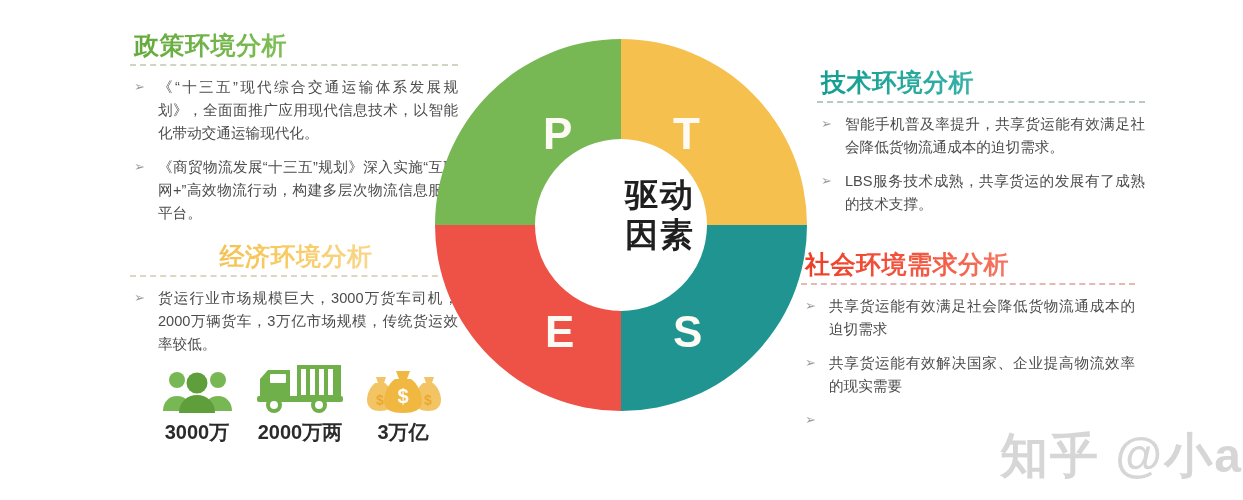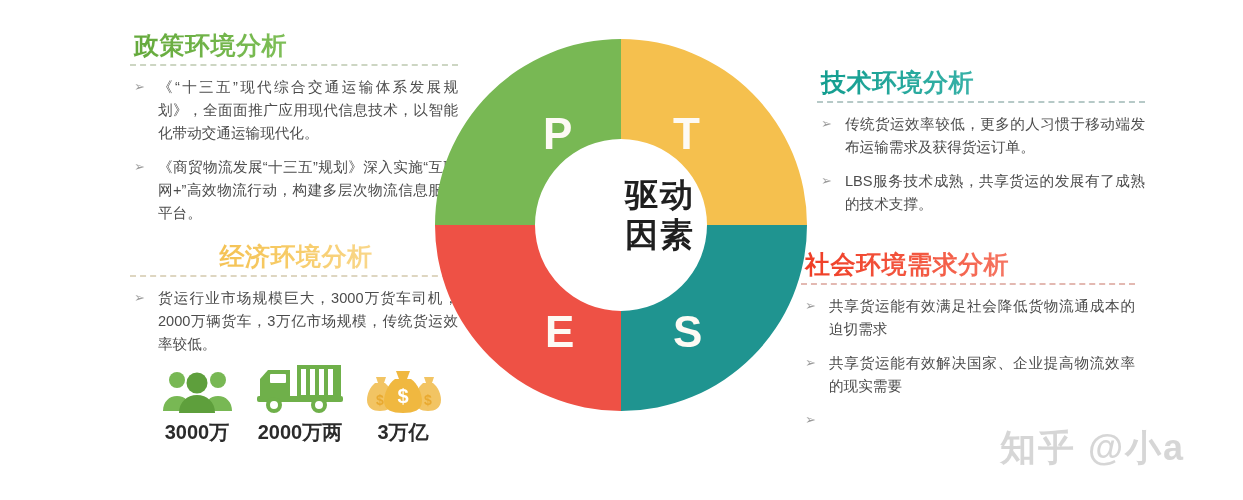--- a/index.html
+++ b/index.html
@@ -132,21 +132,21 @@
     font-weight: bold;
     color: #2b2b2b;
     white-space: nowrap;
   }
 
   
   #watermark {
     position: absolute;
     left: 1000px;
     top: 424px;
-    font-size: 36px;
+    font-size: 48px;
     font-weight: bold;
     color: rgba(120,120,120,0.30);
     letter-spacing: 2px;
     white-space: nowrap;
     pointer-events: none;
   }
 </style>
 </head>
 <body>
 
@@ -247,21 +247,21 @@
     </div>
 
   </div>
 
   <div class="panel panel-tr">
     <div class="sec-title t-teal">技术环境分析</div>
     <div class="divider d-teal"></div>
     <ul class="bullets">
       <li>
         <span class="arrow">➢</span>
-        <span>传统货运效率较低，更多的人习惯于移动端发布运输需求及获得货运订单。</span>
+        <span>智能手机普及率提升，共享货运能有效满足社会降低货物流通成本的迫切需求。</span>
       </li>
       <li>
         <span class="arrow">➢</span>
         <span>LBS服务技术成熟，共享货运的发展有了成熟的技术支撑。</span>
       </li>
     </ul>
   </div>
 
   <div class="panel panel-br">
     <div class="sec-title t-red">社会环境需求分析</div>

